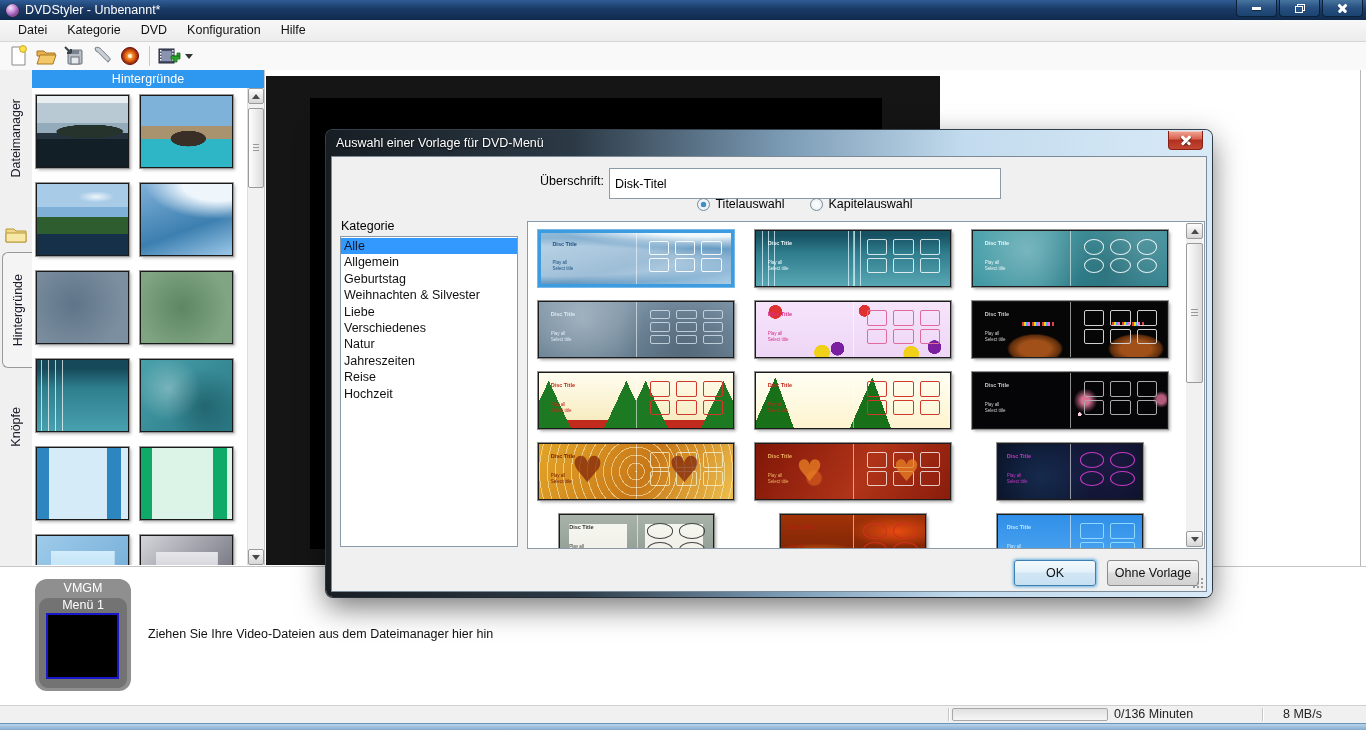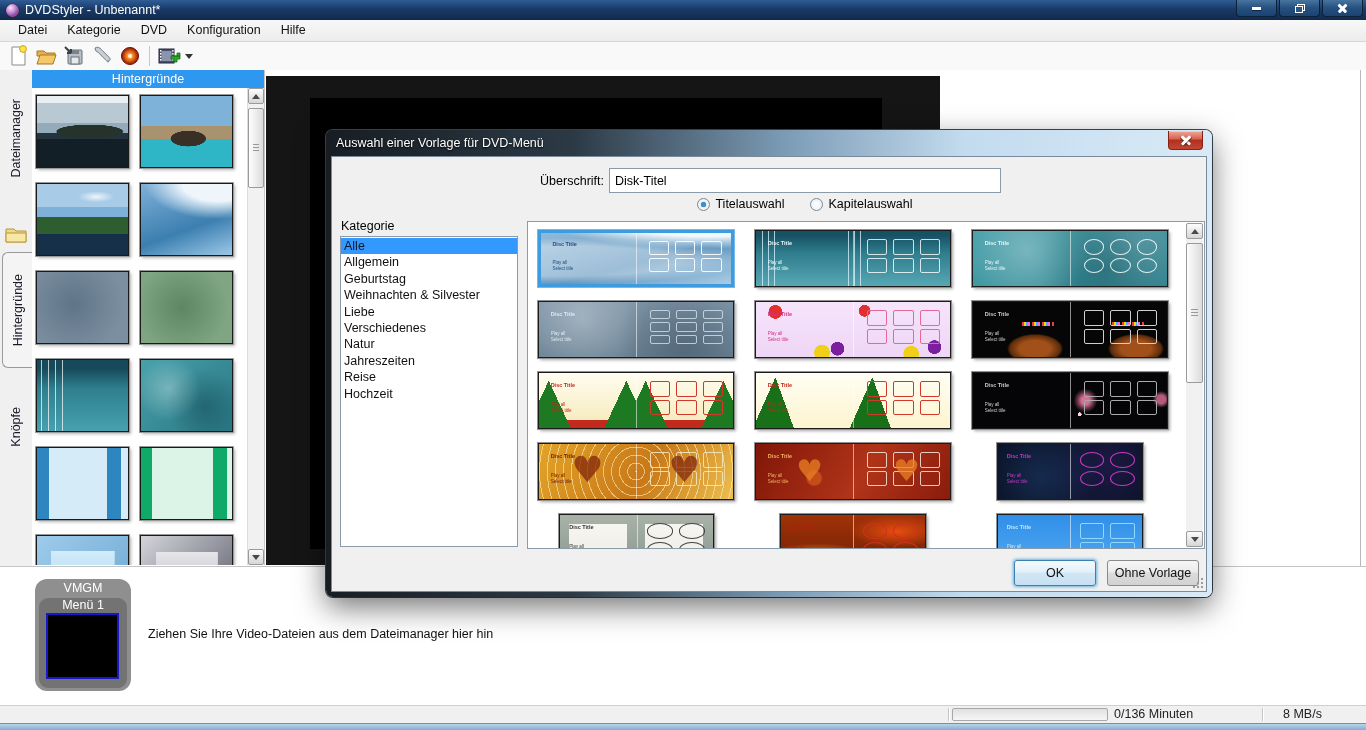--- a/index.html
+++ b/index.html
@@ -105,21 +105,21 @@
   .dlg-close { position:absolute; top:1px; right:9px; width:35px; height:19px;
     background:linear-gradient(#f0a898,#d9604c 45%,#b03020 50%,#c24634);
     border:1px solid #8a2014; border-top:none; border-radius:0 0 4px 4px;
     display:flex; align-items:center; justify-content:center; box-shadow:inset 0 1px 0 rgba(255,255,255,.4); }
   .x-glyph { position:relative; width:10px; height:10px; }
   .x-glyph::before,.x-glyph::after { content:""; position:absolute; left:-1px; top:4px; width:12px; height:2.5px; background:#fff; border-radius:1px; box-shadow:0 1px 1px rgba(0,0,0,.5); }
   .x-glyph::before { transform:rotate(45deg); } .x-glyph::after { transform:rotate(-45deg); }
   .dlg-body { position:absolute; left:5px; right:5px; top:26px; bottom:5px; background:#f0f0f0; border:1px solid #7a8a98; }
 
   .fld-label { position:absolute; left:150px; top:17px; width:122px; text-align:right; }
-  .fld-input { position:absolute; left:277px; top:11px; width:392px; height:25px; border:1px solid #8a9aa8;
+  .fld-input { position:absolute; left:277px; top:11px; width:392px; height:31px; border:1px solid #8a9aa8;
     font-family:inherit; font-size:12.5px; padding:0 5px; background:#fff; }
   .radios { position:absolute; left:277px; width:392px; top:40px; display:flex; justify-content:center; gap:26px; align-items:center; }
   .radio { display:flex; align-items:center; gap:5px; }
   .rb { width:13px; height:13px; border-radius:50%; border:1px solid #7a8a96;
     background:radial-gradient(#fff,#e4ecf2); display:flex; align-items:center; justify-content:center; }
   .rb.on::after { content:""; width:5px; height:5px; border-radius:50%; background:#3d8ec9; box-shadow:0 0 1px #1d6ea9; }
 
   .cat-label { position:absolute; left:9px; top:62px; }
   .catlist { position:absolute; left:8px; top:79px; width:178px; height:311px; background:#fff; border:1px solid #8a9aa8; overflow:hidden; padding-top:1px; }
   .cat-item { height:16.4px; line-height:16.4px; padding-left:3px; color:#111; white-space:nowrap; }

